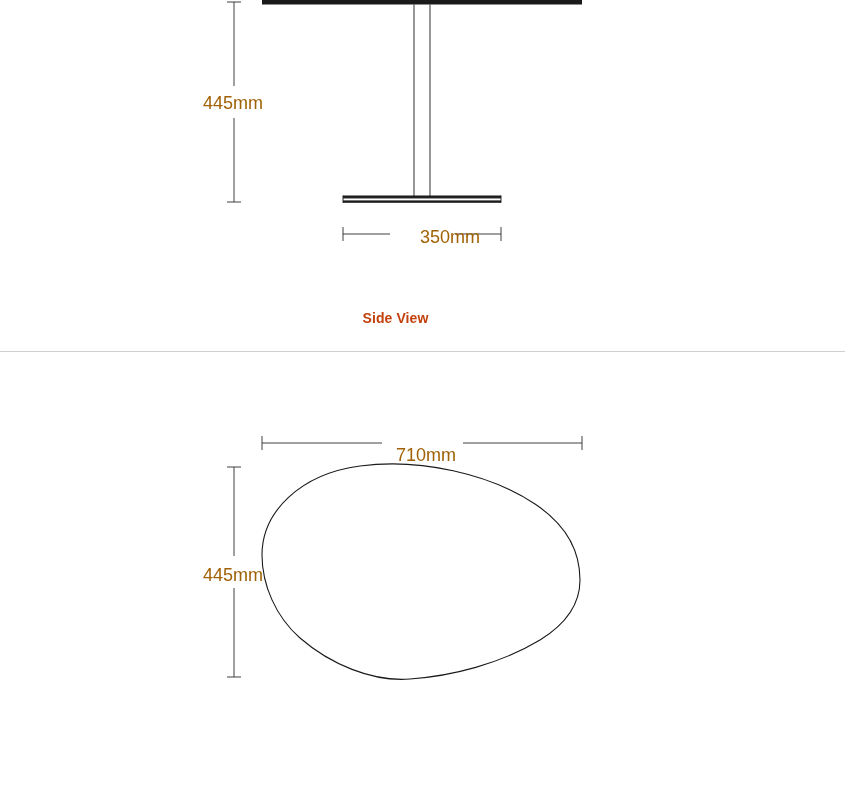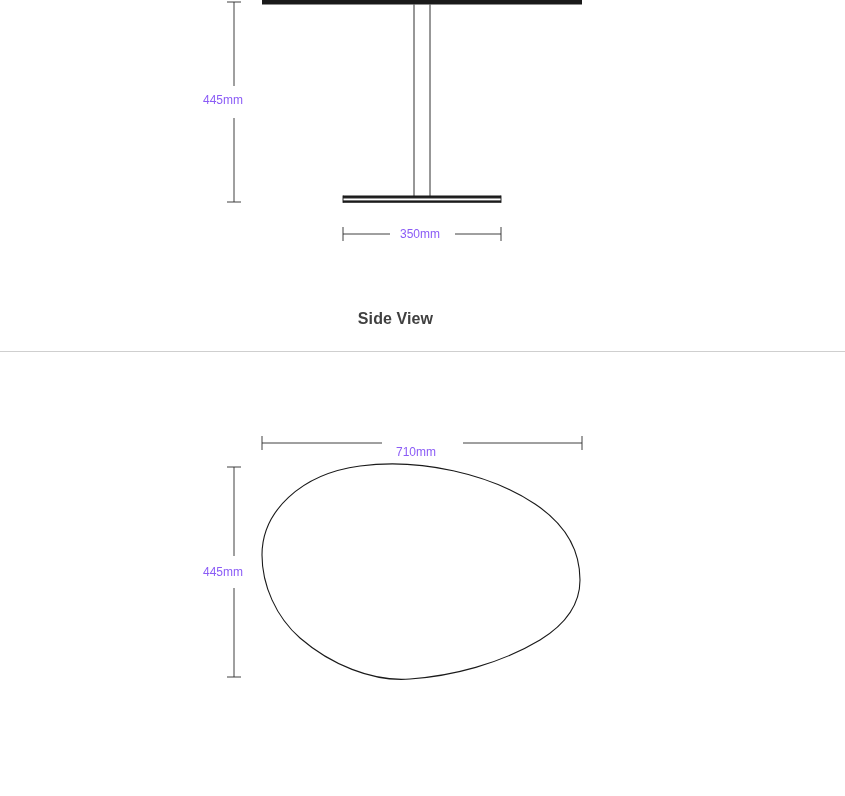--- a/index.html
+++ b/index.html
@@ -34,33 +34,33 @@
     top: 351px;
     width: 845px;
     height: 1px;
     background: #cfcfcf;
   }
 
   .view-caption {
     position: absolute;
     width: 791px;
     text-align: center;
-    font-size: 16px;
+    font-size: 14px;
     font-weight: bold;
-    color: #404040;
+    color: #c2410c;
     letter-spacing: 0.1px;
   }
   #caption-side { top: 310px; }
 
   svg { display: block; position: absolute; left: 0; top: 0; overflow: visible; }
 
   .dim-label {
     position: absolute;
-    font-size: 12px;
-    color: #8b5cf6;
+    font-size: 18px;
+    color: #a16207;
     white-space: nowrap;
   }
 
   .thin { stroke: #1a1a1a; stroke-width: 0.9; fill: none; }
   .dimline { stroke: #2b2b2b; stroke-width: 0.9; fill: none; }
   .outline { stroke: #1a1a1a; stroke-width: 1.1; fill: none; }
   .solidbar { fill: #1a1a1a; }
 </style>
 </head>
 <body>
@@ -88,21 +88,21 @@
       <line class="dimline" x1="227" y1="202" x2="241" y2="202"></line>
 
       <line class="dimline" x1="343" y1="234" x2="390" y2="234"></line>
       <line class="dimline" x1="455" y1="234" x2="501" y2="234"></line>
       <line class="dimline" x1="343" y1="227" x2="343" y2="241"></line>
       <line class="dimline" x1="501" y1="227" x2="501" y2="241"></line>
     </svg>
 
     <div class="dim-label" style="left:203px; top:93px;">445mm</div>
 
-    <div class="dim-label" style="left:400px; top:227px;">350mm</div>
+    <div class="dim-label" style="left:420px; top:227px;">350mm</div>
 
     <div class="view-caption" id="caption-side">Side View</div>
   </div>
 
   <div class="divider"></div>
 
   <div class="panel" id="panel-top">
 
     <svg width="845" height="444">
 

